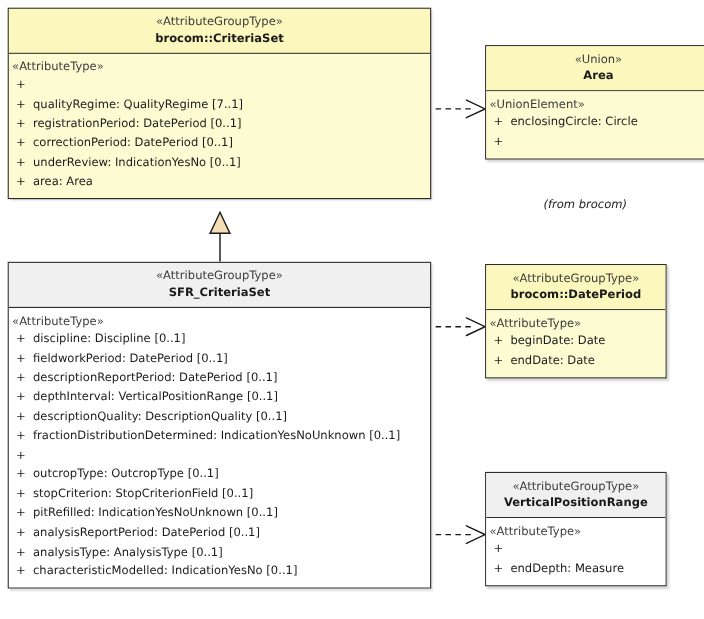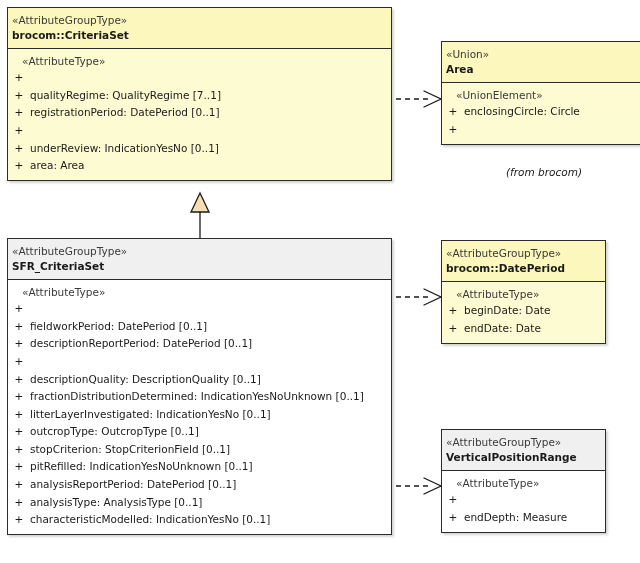--- a/index.html
+++ b/index.html
@@ -47,21 +47,21 @@
     overflow: hidden;
   }
   .uml-box.yellow        { background: #fcfbd2; }
   .uml-box.yellow .hdr   { background: #fcf7bd; }
   .uml-box.yellow .body  { background: #fcfbd2; }
   .uml-box.grey   .hdr   { background: #f0f0f0; }
   .uml-box.grey   .body  { background: #ffffff; }
 
   .hdr {
     padding: 6px 4px 5px 4px;
-    text-align: left;
+    text-align: center;
     border-bottom: 1px solid #2b2b2b;
     line-height: 1.32;
   }
   .stereotype {
     display: block;
     font-size: 10.5px;
     font-weight: normal;
     color: #3a3a3a;
     white-space: nowrap;
   }
@@ -73,21 +73,21 @@
     white-space: nowrap;
     margin-top: 1px;
   }
 
   .body {
     padding: 5px 0 6px 0;
   }
   .compartment-label {
     font-size: 10.5px;
     color: #3a3a3a;
-    padding: 1px 0 2px 14px;
+    padding: 1px 0 2px 3px;
     white-space: nowrap;
   }
   .attr-row {
     display: flex;
     align-items: baseline;
     padding: 0.5px 0 0.5px 0;
     line-height: 1.58;
     white-space: nowrap;
   }
   .attr-vis {
@@ -111,21 +111,21 @@
     white-space: nowrap;
     z-index: 3;
   }
 
   
   #box-criteriaset         { left: 7px;   top: 7px;   width: 385px;  }
   #box-area                { left: 441px; top: 41px;  width: 206px;  }
   #box-sfr-criteriaset     { left: 7px;   top: 238px; width: 385px;  }
   #box-dateperiod          { left: 441px; top: 240px; width: 165px;  }
   #box-verticalpositionrange { left: 441px; top: 429px; width: 165px; }
-  #note-from-brocom        { left: 494px; top: 166px; margin-left: 12px; }
+  #note-from-brocom        { left: 494px; top: 180px; }
 </style>
 </head>
 <body>
 
 <div id="canvas">
 
   <svg id="connectors" viewBox="0 0 640 563" width="640" height="563" xmlns="http://www.w3.org/2000/svg">
 
      Area --&gt;
     <g>
@@ -166,20 +166,21 @@
       <div class="attr-row">
         <span class="attr-vis">+</span>
         <span class="attr-sig">qualityRegime: QualityRegime [7..1]</span>
       </div>
       <div class="attr-row">
         <span class="attr-vis">+</span>
         <span class="attr-sig">registrationPeriod: DatePeriod [0..1]</span>
       </div>
       <div class="attr-row">
         <span class="attr-vis">+</span>
+        <span class="attr-sig">correctionPeriod: DatePeriod [0..1]</span>
       </div>
       <div class="attr-row">
         <span class="attr-vis">+</span>
         <span class="attr-sig">underReview: IndicationYesNo [0..1]</span>
       </div>
       <div class="attr-row">
         <span class="attr-vis">+</span>
         <span class="attr-sig">area: Area</span>
       </div>
     </div>
@@ -207,43 +208,44 @@
   <div class="uml-box grey" id="box-sfr-criteriaset">
     <div class="hdr">
       <span class="stereotype">«AttributeGroupType»</span>
       <span class="classname">SFR_CriteriaSet</span>
     </div>
     <div class="body">
       <div class="compartment-label">«AttributeType»</div>
 
       <div class="attr-row">
         <span class="attr-vis">+</span>
+        <span class="attr-sig">discipline: Discipline [0..1]</span>
       </div>
       <div class="attr-row">
         <span class="attr-vis">+</span>
         <span class="attr-sig">fieldworkPeriod: DatePeriod [0..1]</span>
       </div>
       <div class="attr-row">
         <span class="attr-vis">+</span>
         <span class="attr-sig">descriptionReportPeriod: DatePeriod [0..1]</span>
       </div>
       <div class="attr-row">
         <span class="attr-vis">+</span>
+        <span class="attr-sig">depthInterval: VerticalPositionRange [0..1]</span>
       </div>
       <div class="attr-row">
         <span class="attr-vis">+</span>
         <span class="attr-sig">descriptionQuality: DescriptionQuality [0..1]</span>
       </div>
       <div class="attr-row">
         <span class="attr-vis">+</span>
         <span class="attr-sig">fractionDistributionDetermined: IndicationYesNoUnknown [0..1]</span>
       </div>
       <div class="attr-row">
         <span class="attr-vis">+</span>
-        <span class="attr-sig">litterLayerInvestigated: IndicationYesNo [0..1]</span>
       </div>
       <div class="attr-row">
         <span class="attr-vis">+</span>
         <span class="attr-sig">outcropType: OutcropType [0..1]</span>
       </div>
       <div class="attr-row">
         <span class="attr-vis">+</span>
         <span class="attr-sig">stopCriterion: StopCriterionField [0..1]</span>
       </div>
       <div class="attr-row">

